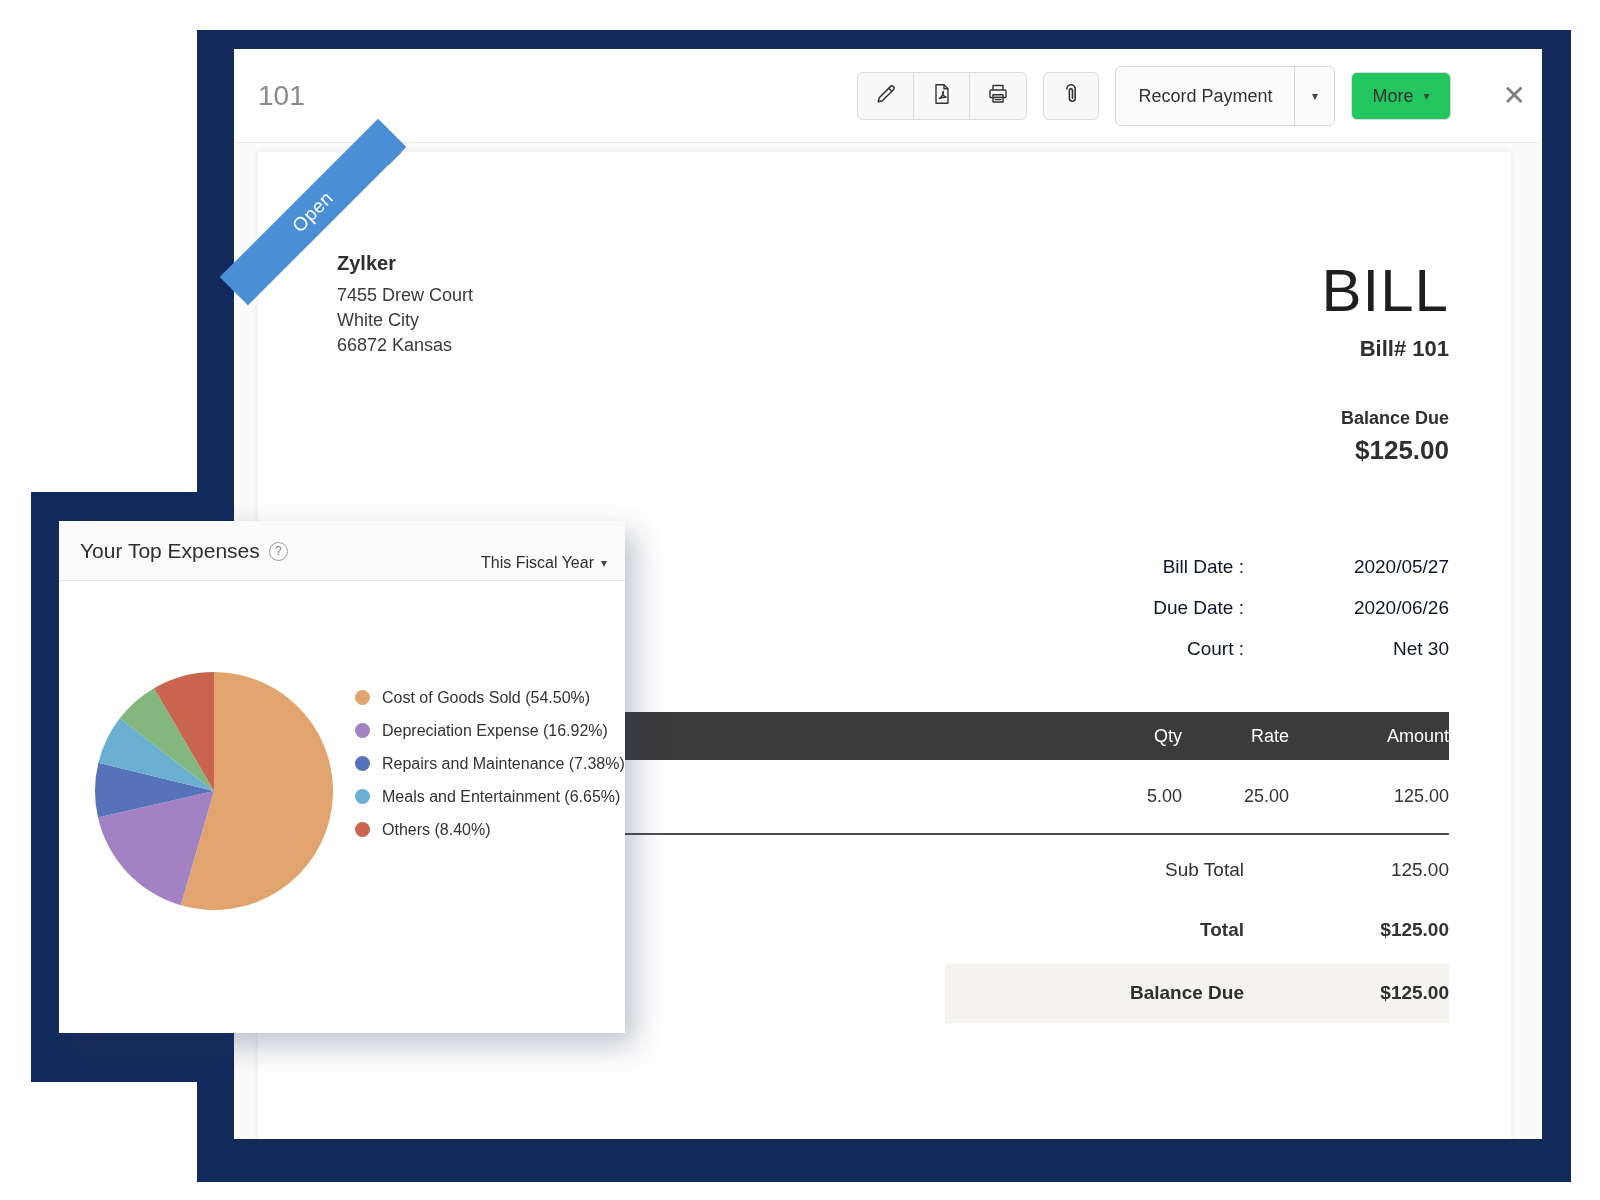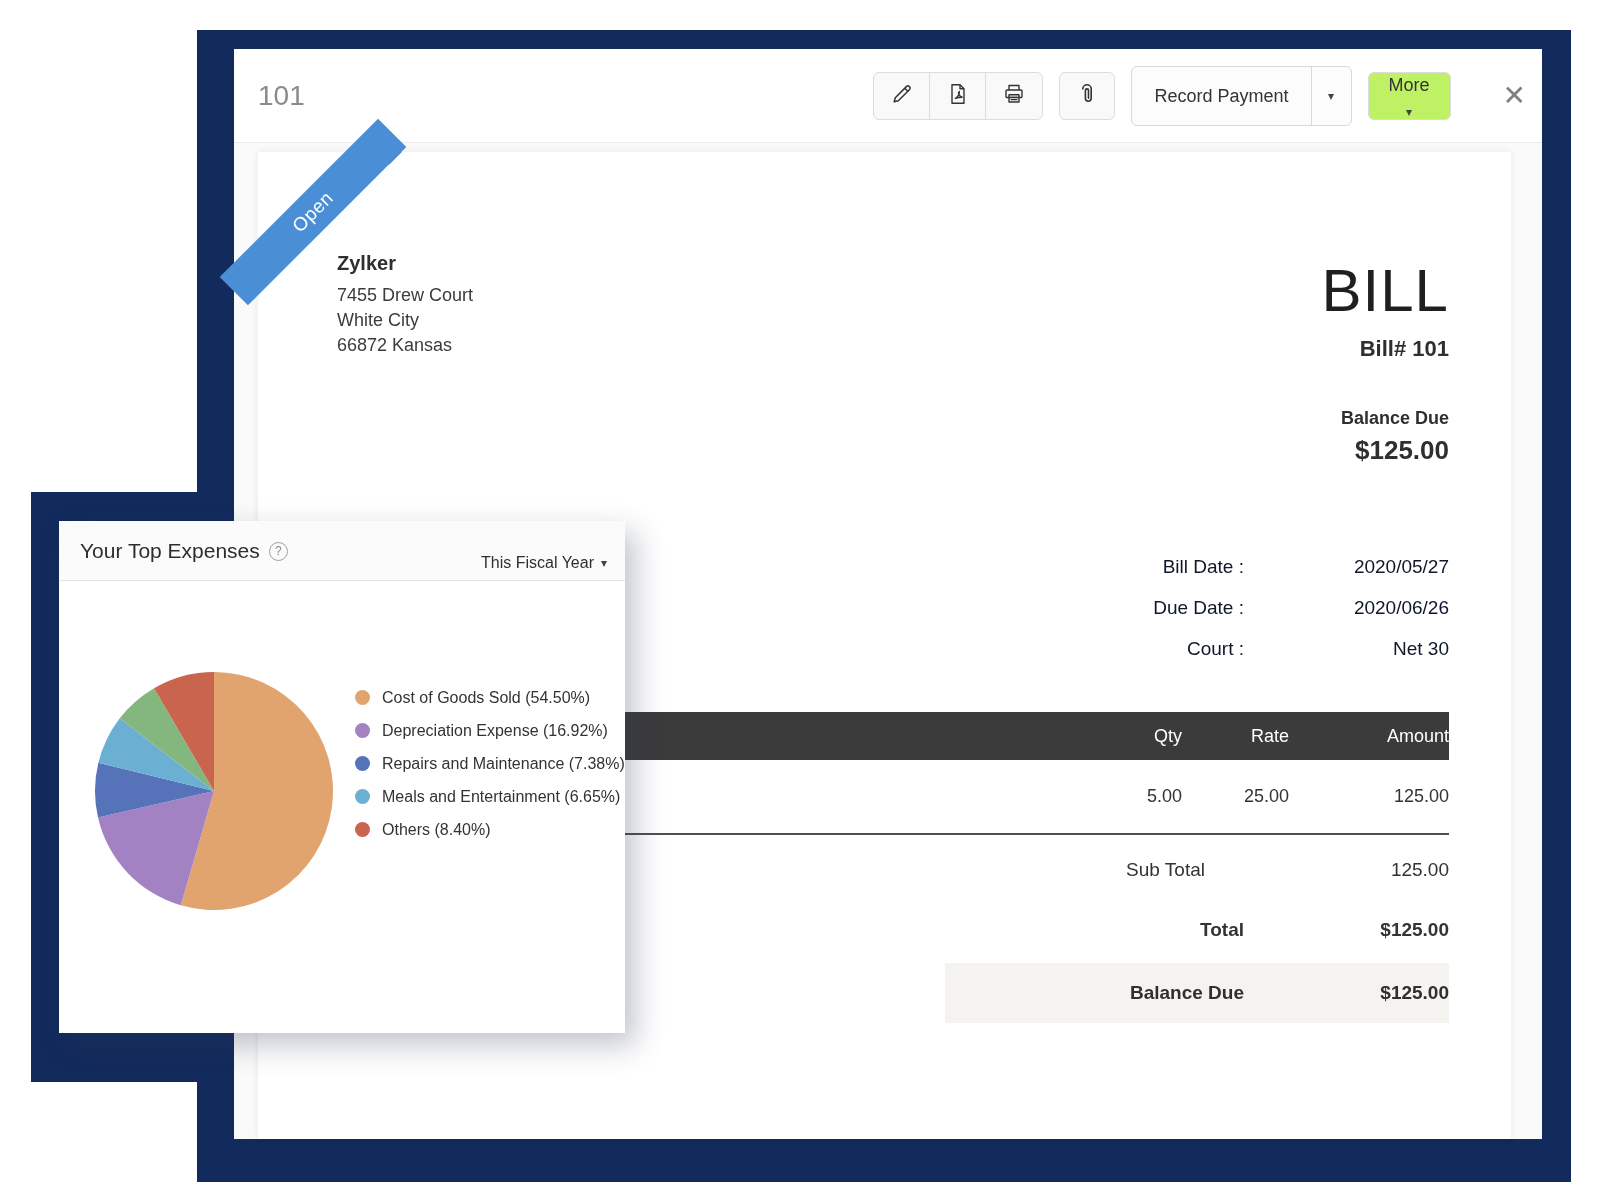--- a/index.html
+++ b/index.html
@@ -19,21 +19,21 @@
   .toolbar { position:absolute; right:16px; top:0; height:94px; display:flex; align-items:center; gap:16px; }
   .btn { display:flex; align-items:center; justify-content:center; height:48px; background:#f9f9f9; border:1px solid #dcdcdc; border-radius:6px; font-size:18px; color:#333; cursor:pointer; }
   .icon-group { display:flex; height:48px; border:1px solid #dcdcdc; border-radius:6px; background:#f9f9f9; overflow:hidden; }
   .icon-group .ibtn { width:56px; height:100%; display:flex; align-items:center; justify-content:center; border-right:1px solid #dcdcdc; }
   .icon-group .ibtn:last-child { border-right:none; }
   .single-ibtn { width:56px; }
   .split { display:flex; height:60px; border:1px solid #d9d9d9; border-radius:6px; background:#fcfcfc; overflow:hidden; }
   .split .main { display:flex; align-items:center; padding:0 22px; font-size:18px; color:#333; }
   .split .caret-part { width:40px; display:flex; align-items:center; justify-content:center; border-left:1px solid #d9d9d9; }
   .caret { font-size:12px; color:#444; line-height:1; }
-  .more-btn { padding:0 20px; gap:10px; background:#bef264;flex-direction:column; }
+  .more-btn { padding:0 20px; gap:10px; background:#22c55e; }
   .close-x { margin-left:36px; font-size:28px; color:#7f7f7f; cursor:pointer; line-height:1; background:none; border:none; }
 
   
   .win-content { position:absolute; left:0; top:94px; right:0; bottom:0; background:#fafafa; }
   .paper { position:absolute; left:24px; top:9px; right:31px; bottom:0; background:#ffffff; box-shadow:0 0 7px rgba(0,0,0,0.08); }
 
   
   .ribbon-wrap { position:absolute; left:0; top:0; width:220px; height:220px; }
   .ribbon-fold { position:absolute; width:18px; height:18px; background:#2d6bab; transform:rotate(45deg); }
   .fold-a { left:122px; top:-9px; }
@@ -62,21 +62,21 @@
 
   
   .items { position:absolute; left:20px; right:62px; top:560px; }
   .thead { display:flex; align-items:center; height:48px; background:#3b3b3b; color:#fff; font-size:18px; }
   .trow { display:flex; align-items:center; height:75px; font-size:18px; color:#333; border-bottom:2px solid #4f4f4f; }
   .spacer { flex:1; }
   .col-qty { width:100px; text-align:right; }
   .col-rate { width:107px; text-align:right; }
   .col-amt { width:160px; text-align:right; }
   .total-row { display:flex; align-items:center; font-size:19px; color:#333; }
-  .tr-sub { height:70px;gap:39px; }
+  .tr-sub { height:70px; }
   .tr-total { height:50px; font-weight:bold; }
   .t-label { text-align:right; }
   .t-value { width:205px; text-align:right; }
   .balance-row { margin-top:8px; margin-left:667px; height:60px; background:#f5f3f0; display:flex; align-items:center; font-size:19px; font-weight:bold; color:#2f2f2f; }
 
   
   .widget { left:59px; top:521px; width:566px; height:512px; background:#fff; box-shadow:10px 12px 28px rgba(45,55,85,0.30); z-index:10; }
   .widget-header { position:absolute; left:0; top:0; right:0; height:60px; background:#fbfbfb; border-bottom:1px solid #e4e4e4; }
   .widget-title { position:absolute; left:21px; top:0; height:60px; display:flex; align-items:center; gap:9px; font-size:21px; color:#2e2e2e; }
   .help-circle { width:19px; height:19px; border:1.5px solid #a0a0a0; border-radius:50%; display:flex; align-items:center; justify-content:center; font-size:12px; color:#8a8a8a; }

